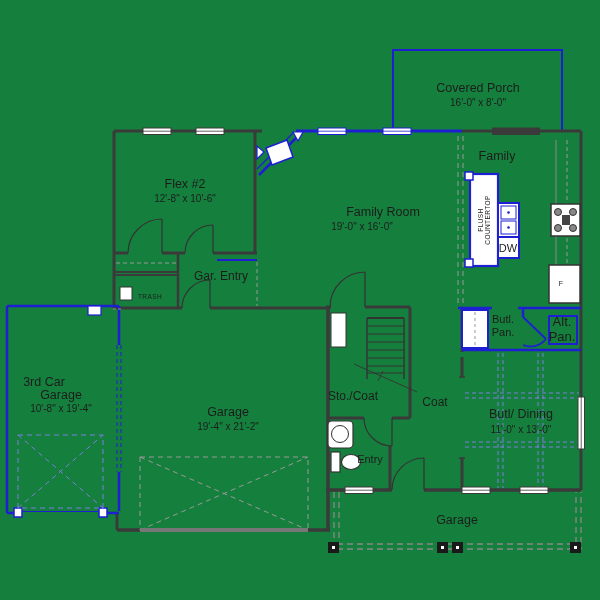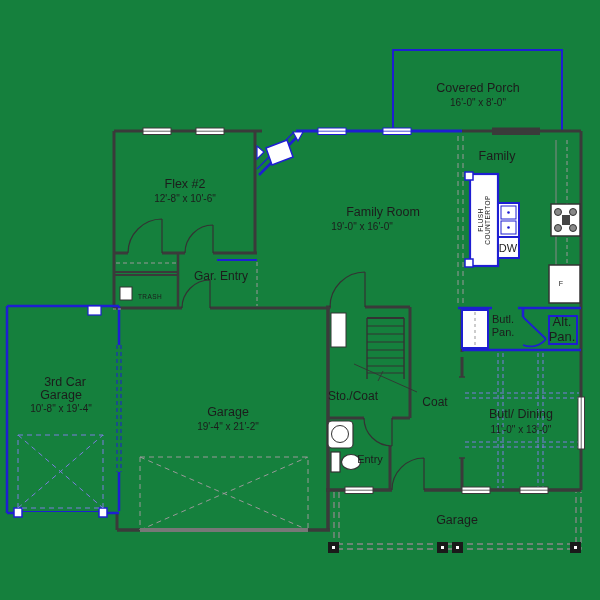--- a/index.html
+++ b/index.html
@@ -221,21 +221,21 @@
 
 <div class="lbl nm" style="left:383px;top:212px">Family Room</div>
 <div class="lbl dim" style="left:362px;top:227px">19'-0" x 16'-0"</div>
 
 <div class="lbl nm" style="left:185px;top:184px">Flex #2</div>
 <div class="lbl dim" style="left:185px;top:199px">12'-8" x 10'-6"</div>
 
 <div class="lbl nm2" style="left:221px;top:277px">Gar. Entry</div>
 <div class="lbl tiny" style="left:150px;top:297px">TRASH</div>
 
-<div class="lbl nm" style="left:65px;top:382px">3rd Car</div>
+<div class="lbl nm" style="left:44px;top:382px">3rd Car</div>
 <div class="lbl nm" style="left:61px;top:395px">Garage</div>
 <div class="lbl dim" style="left:61px;top:409px">10'-8" x 19'-4"</div>
 
 <div class="lbl nm" style="left:228px;top:412px">Garage</div>
 <div class="lbl dim" style="left:228px;top:427px">19'-4" x 21'-2"</div>
 
 <div class="lbl nm2" style="left:353px;top:397px">Sto./Coat</div>
 <div class="lbl nm2" style="left:435px;top:403px">Coat</div>
 <div class="lbl" style="left:370px;top:459px;font-size:11px">Entry</div>
 

